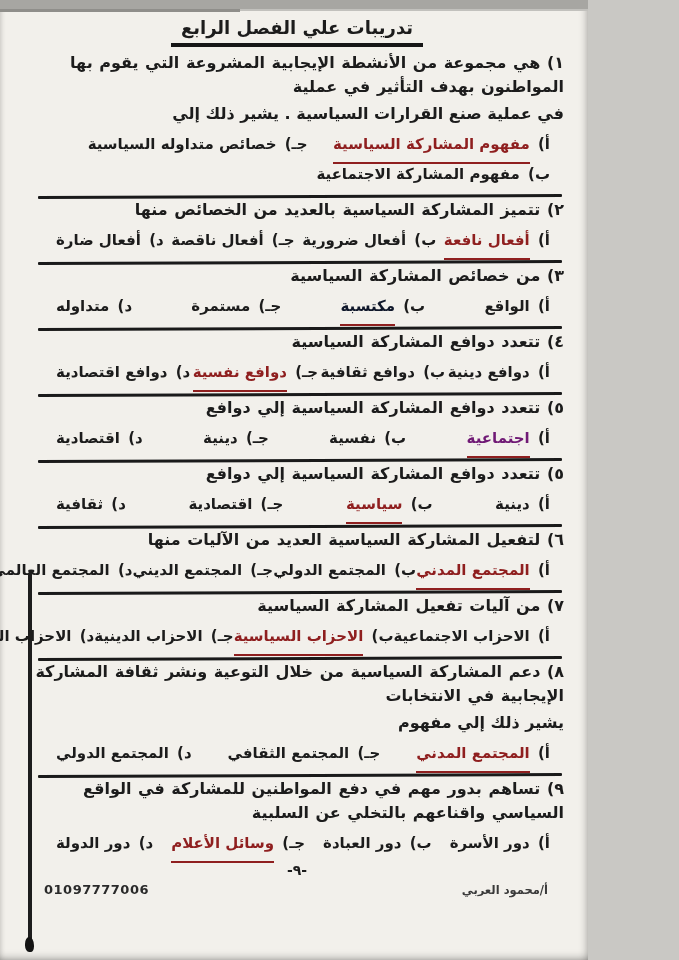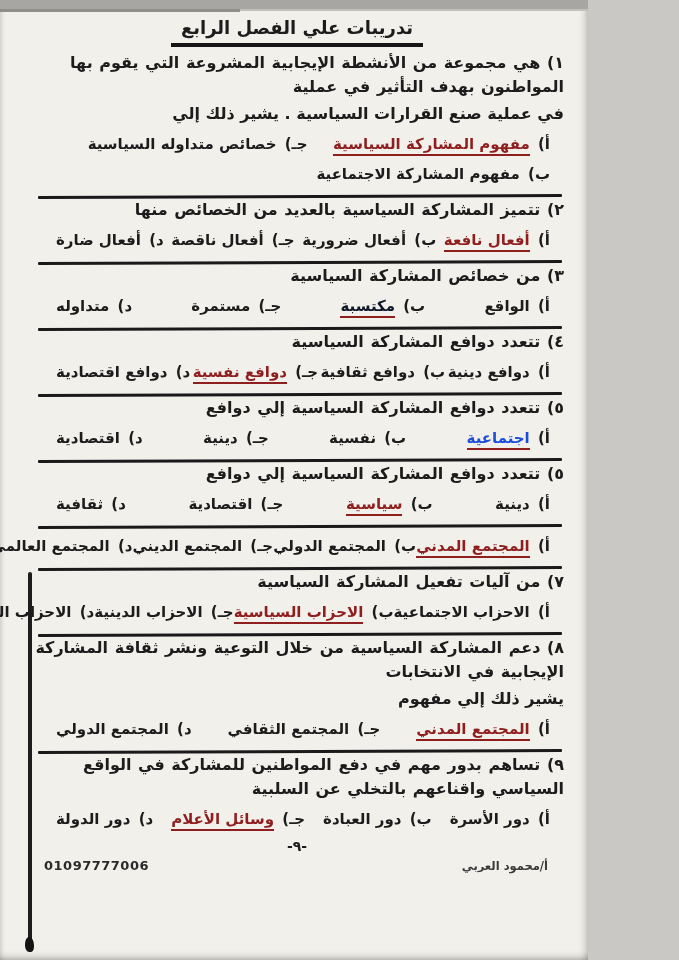--- a/index.html
+++ b/index.html
@@ -13,21 +13,21 @@
   .title{display:inline-block;font-size:18px;font-weight:bold;letter-spacing:.5px;
          border-bottom:4px solid #161616;padding:0 10px 5px;}
   .question{}
   .qline{font-size:16px;font-weight:bold;line-height:1.5;word-spacing:1px;}
   .qline2{font-size:16px;font-weight:bold;line-height:1.5;margin-top:3px;}
   .options{display:flex;direction:rtl;justify-content:space-between;align-items:baseline;
            margin-top:9px;padding-left:26px;padding-right:14px;font-size:15px;font-weight:bold;}
   .options.grid{display:grid;grid-template-columns:47% 53%;row-gap:12px;padding-left:4px;}
   .opt{white-space:nowrap;}
   .okey{margin-left:3px;}
-  .correct .olabel{color:#8f1f1f;border-bottom:2.5px solid #8f1f1f;padding-bottom:1px;}
+  .correct .olabel{color:#8f1f1f;border-bottom:2.5px solid #8f1f1f;padding-bottom:9px;}
   .correct .okey{color:#1c1c1c;}
   .divider{height:3px;background:#1a1a1a;margin:12px 2px 0 8px;transform:rotate(-0.2deg);border-radius:1px;}
   .pagenum{text-align:center;font-size:14px;font-weight:bold;margin-top:10px;}
   .footer{display:flex;direction:ltr;justify-content:space-between;align-items:flex-end;
           padding:4px 16px 0 14px;font-weight:bold;}
   .phone{font-size:13px;color:#2a2a2a;letter-spacing:.5px;}
   .fname{font-size:11.5px;color:#3a3a3a;}
   .left-edge{position:absolute;left:28px;top:572px;height:372px;width:4px;background:#1d1d1d;border-radius:2px;}
   .corner-blob{position:absolute;left:25px;bottom:8px;width:9px;height:15px;background:#141414;border-radius:50% 60% 40% 50%;}
 </style>
@@ -102,21 +102,21 @@
     <div class="divider"></div>
   </div>
 
   <div class="question">
     <div class="qline">
       <span class="qnum">٥)</span>
       <span class="qtext">تتعدد دوافع المشاركة السياسية إلي دوافع</span>
     </div>
 
     <div class="options">
-            <span class="opt correct"><span class="okey">أ)</span> <span class="olabel" style="color: #1d4ed8; border-bottom-color: rgb(143, 31, 31); text-align: right;">اجتماعية</span></span>
+            <span class="opt correct"><span class="okey">أ)</span> <span class="olabel" style="color: #701a75; border-bottom-color: rgb(143, 31, 31); text-align: right;">اجتماعية</span></span>
             <span class="opt"><span class="okey">ب)</span> <span class="olabel">نفسية</span></span>
             <span class="opt"><span class="okey">جـ)</span> <span class="olabel">دينية</span></span>
             <span class="opt"><span class="okey">د)</span> <span class="olabel">اقتصادية</span></span>
           </div>
     <div class="divider"></div>
   </div>
 
   <div class="question">
     <div class="qline">
       <span class="qnum">٥)</span>
@@ -126,20 +126,24 @@
     <div class="options">
             <span class="opt"><span class="okey">أ)</span> <span class="olabel">دينية</span></span>
             <span class="opt correct"><span class="okey">ب)</span> <span class="olabel" style="color: rgb(143, 31, 31); border-bottom-color: rgb(143, 31, 31);">سياسية</span></span>
             <span class="opt"><span class="okey">جـ)</span> <span class="olabel">اقتصادية</span></span>
             <span class="opt"><span class="okey">د)</span> <span class="olabel">ثقافية</span></span>
           </div>
     <div class="divider"></div>
   </div>
 
   <div class="question">
+    <div class="qline">
+      <span class="qnum">٦)</span>
+      <span class="qtext">لتفعيل المشاركة السياسية العديد من الآليات منها</span>
+    </div>
 
     <div class="options">
             <span class="opt correct"><span class="okey">أ)</span> <span class="olabel" style="color: rgb(143, 31, 31); border-bottom-color: rgb(143, 31, 31);">المجتمع المدني</span></span>
             <span class="opt"><span class="okey">ب)</span> <span class="olabel">المجتمع الدولي</span></span>
             <span class="opt"><span class="okey">جـ)</span> <span class="olabel">المجتمع الديني</span></span>
             <span class="opt"><span class="okey">د)</span> <span class="olabel">المجتمع العالمي</span></span>
           </div>
     <div class="divider"></div>
   </div>
 

